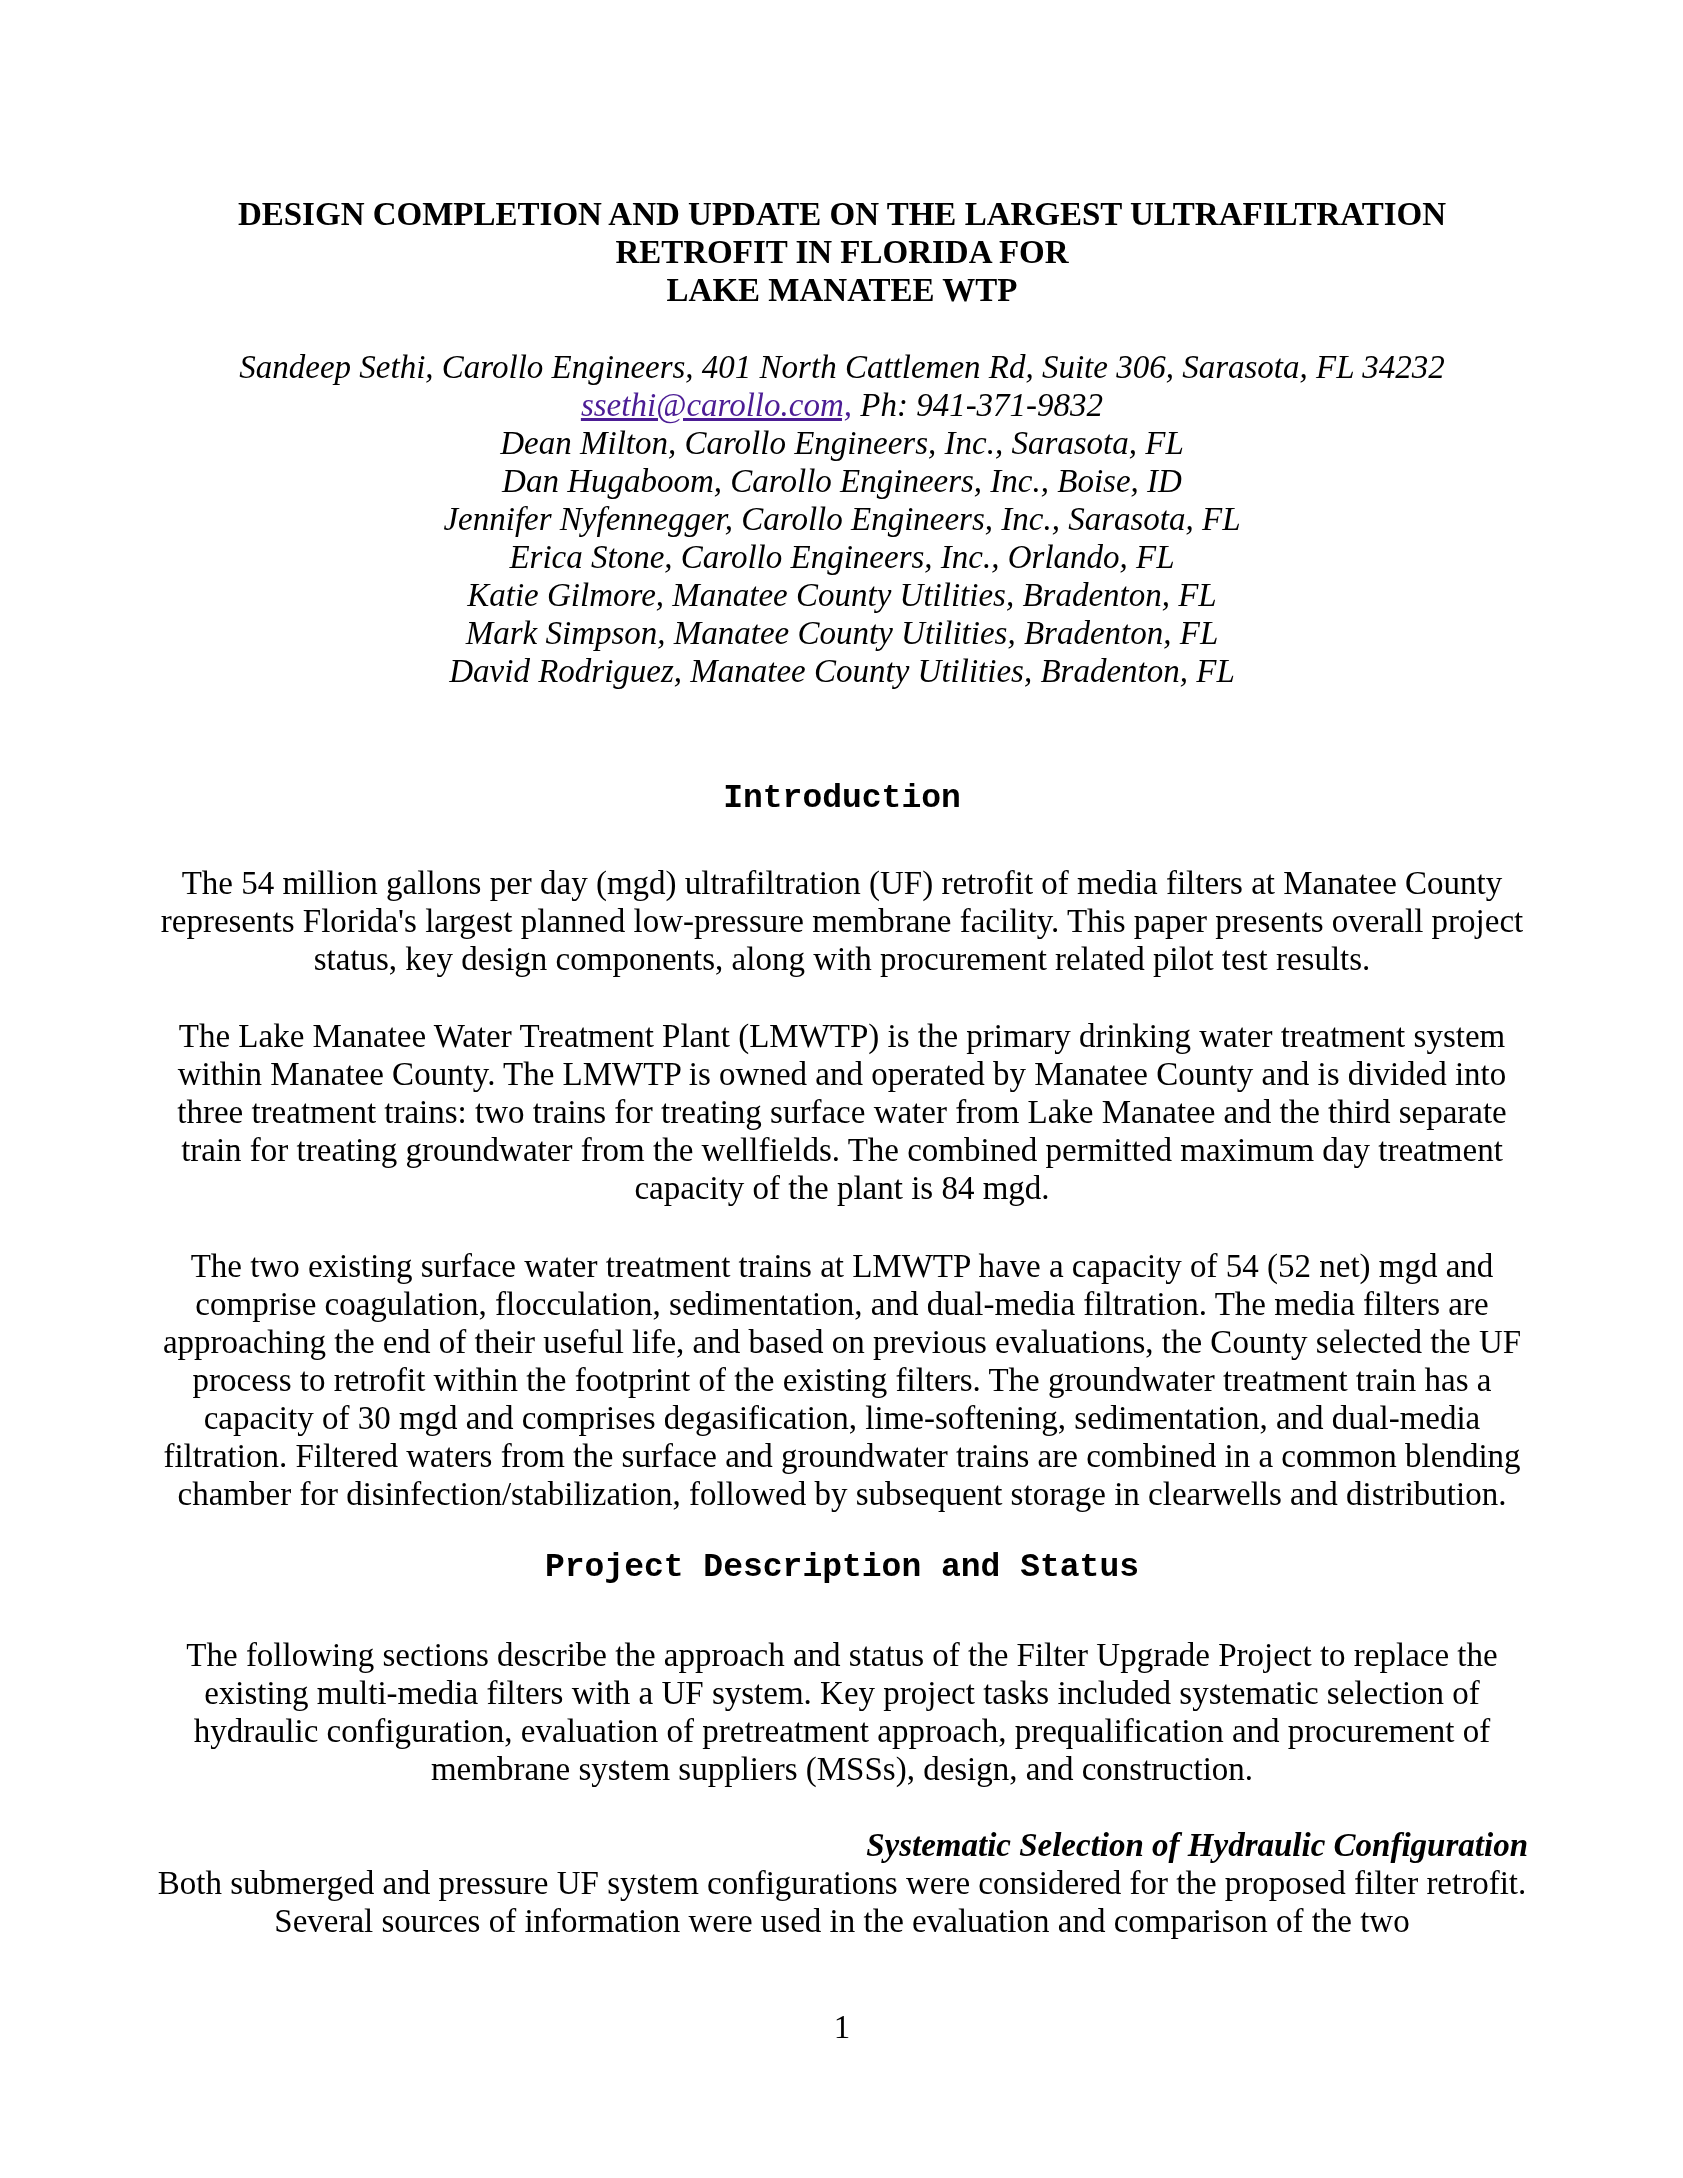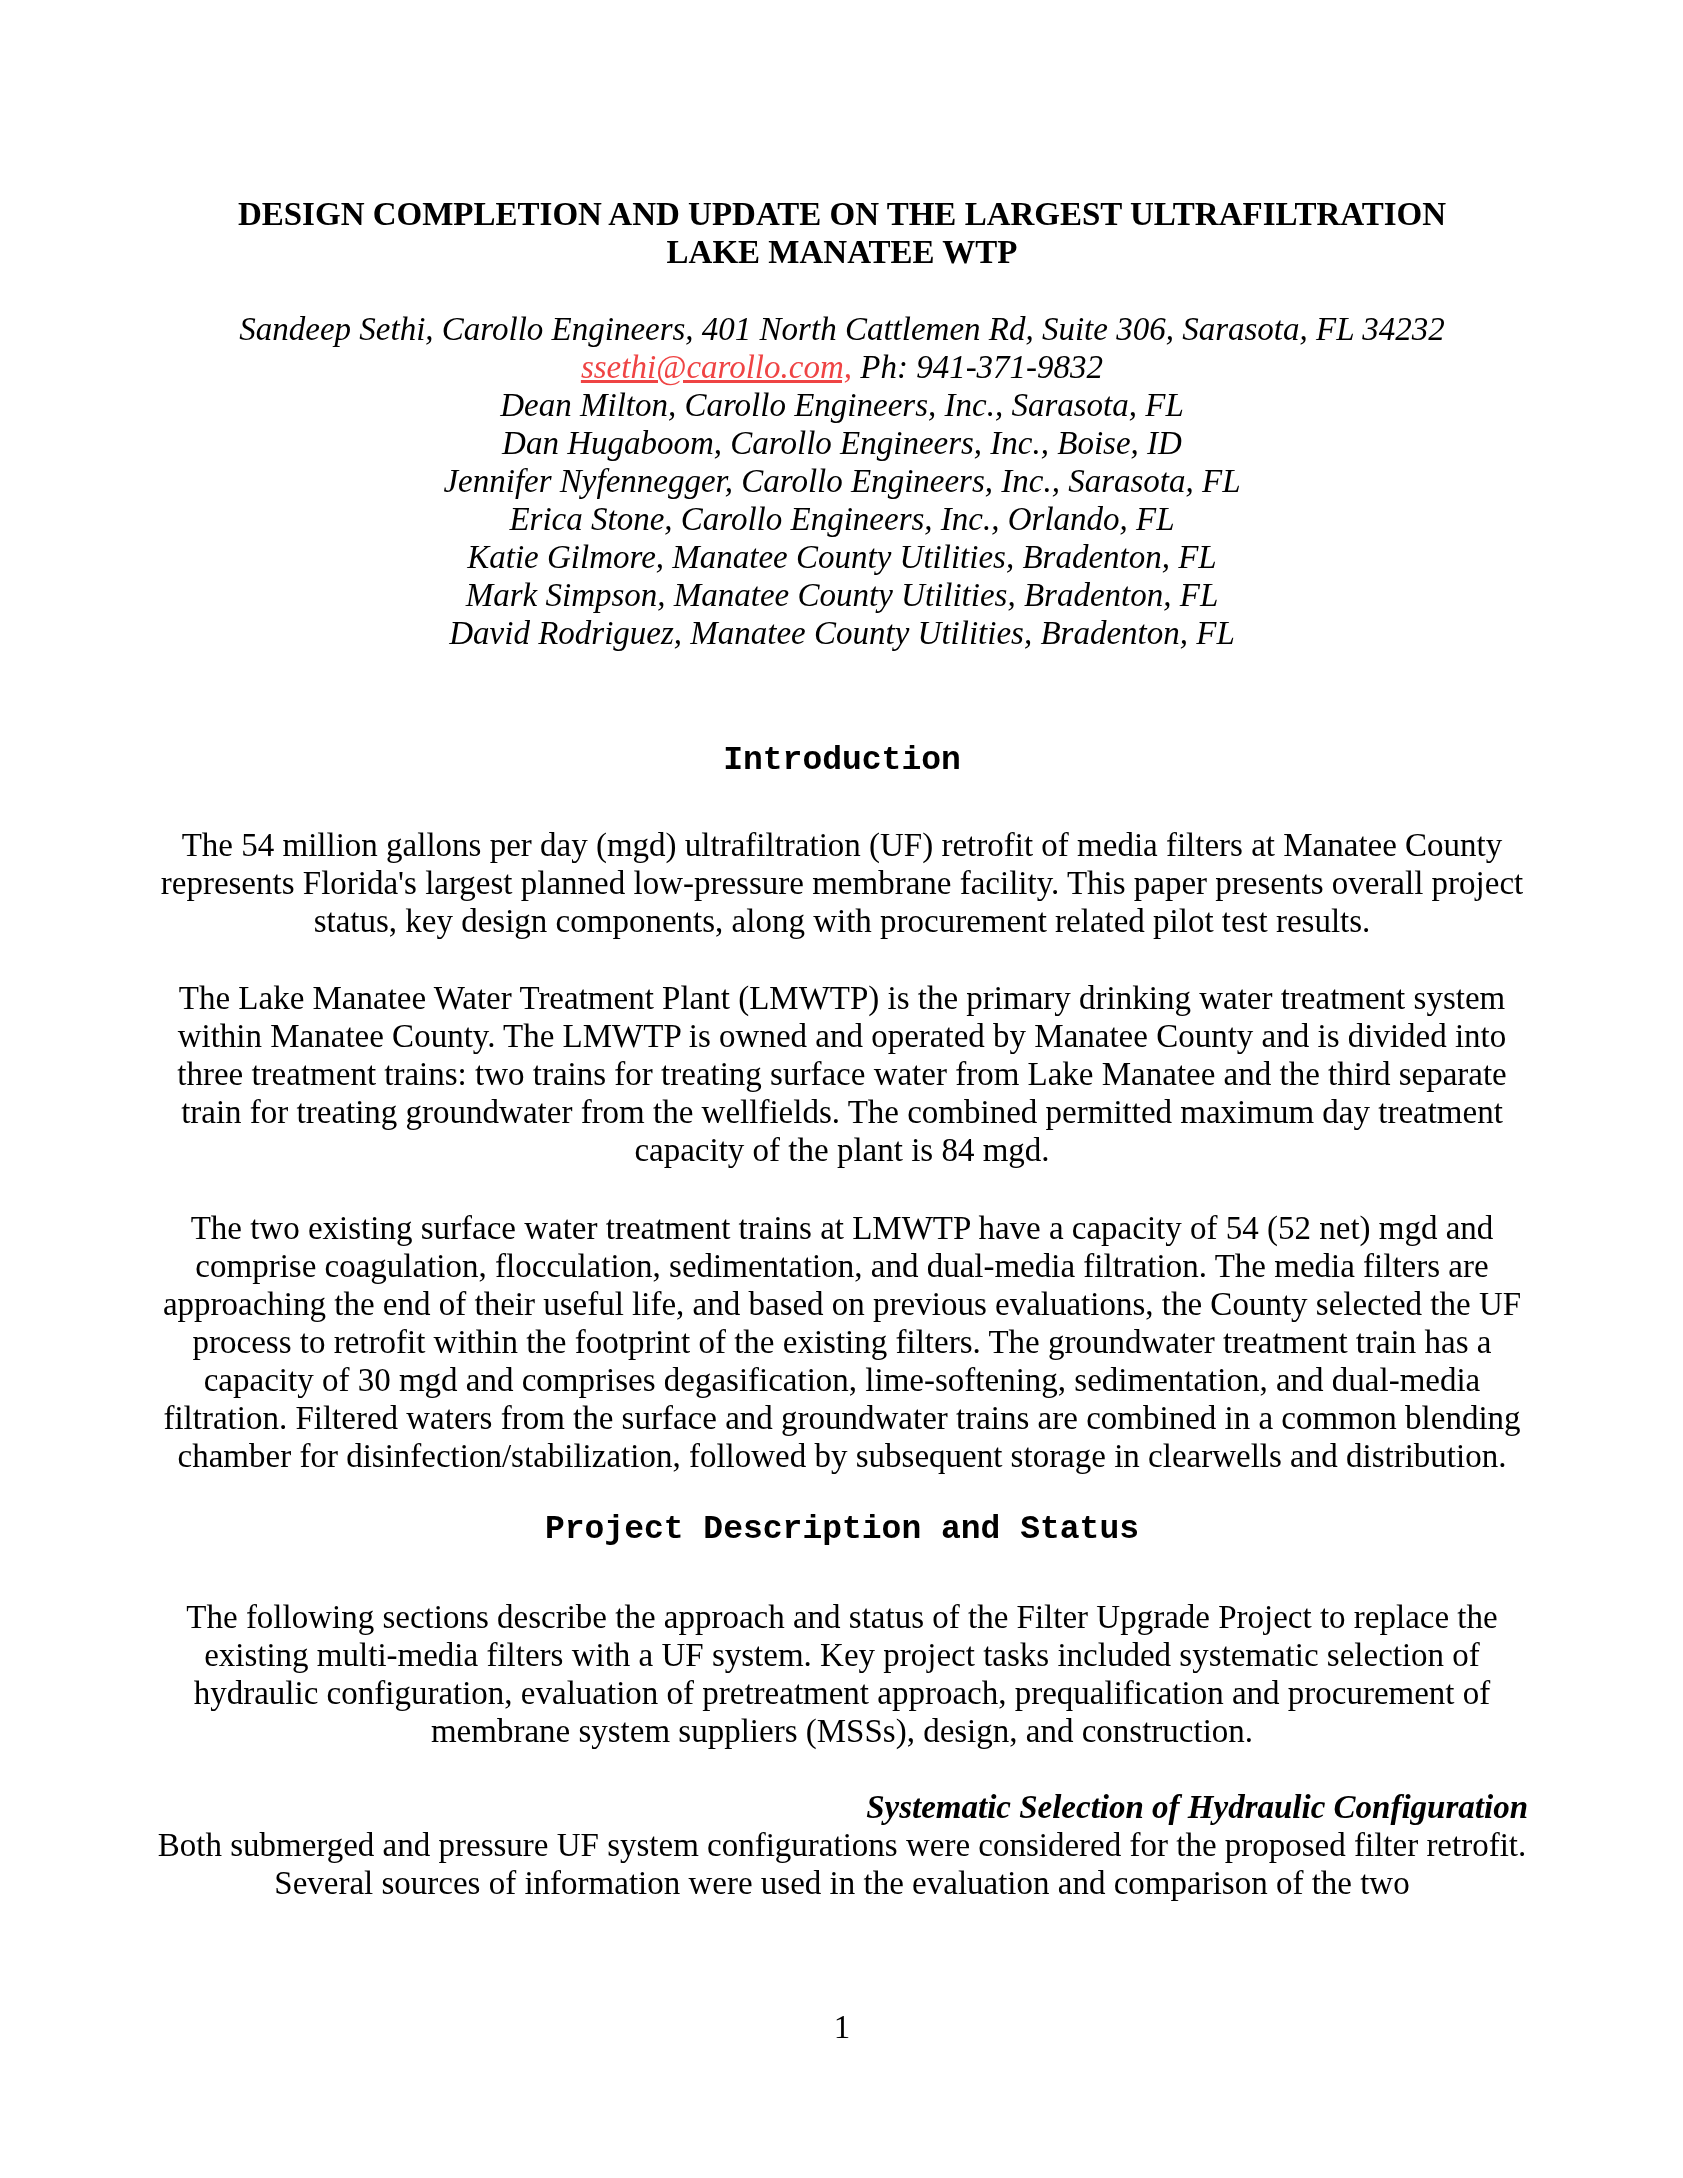--- a/index.html
+++ b/index.html
@@ -28,21 +28,21 @@
   .title-block {
     font-weight: bold;
     text-align: center;
   }
   .authors {
     margin-top: 39px;
     font-style: italic;
     text-align: center;
   }
   .email-line a, .email-line .email-link {
-    color: #ef4444;
+    color: #4c1d95;
     text-decoration: underline;
     cursor: pointer;
   }
   .section-heading {
     margin-top: 90px;
     font-weight: bold;
     text-align: center;
     font-family: Liberation Mono, monospace;
   }
   .section-heading.project {
@@ -71,20 +71,21 @@
   }
 </style>
 </head>
 <body>
 
 <div class="page">
   <div class="content">
 
     <div class="title-block">
       <div>DESIGN COMPLETION AND UPDATE ON THE LARGEST ULTRAFILTRATION</div>
+      <div>RETROFIT IN FLORIDA FOR</div>
       <div>LAKE MANATEE WTP</div>
     </div>
 
     <div class="authors">
       <div>Sandeep Sethi, Carollo Engineers, 401 North Cattlemen Rd, Suite 306, Sarasota, FL 34232</div>
       <div class="email-line"><span class="email-link">ssethi@carollo.com,</span><span> Ph: 941-371-9832</span></div>
       <div>Dean Milton, Carollo Engineers, Inc., Sarasota, FL</div>
       <div>Dan Hugaboom, Carollo Engineers, Inc., Boise, ID</div>
       <div>Jennifer Nyfennegger, Carollo Engineers, Inc., Sarasota, FL</div>
       <div>Erica Stone, Carollo Engineers, Inc., Orlando, FL</div>

